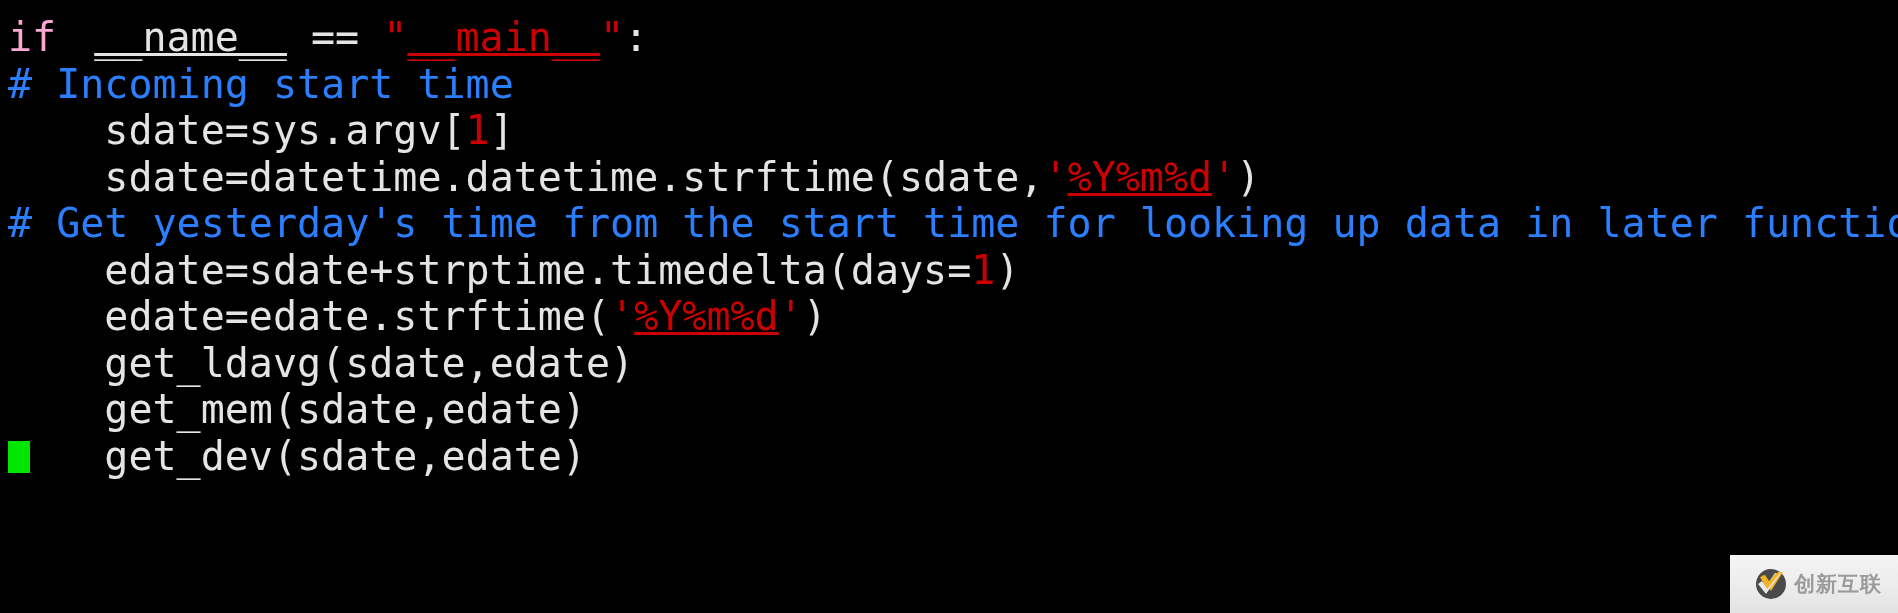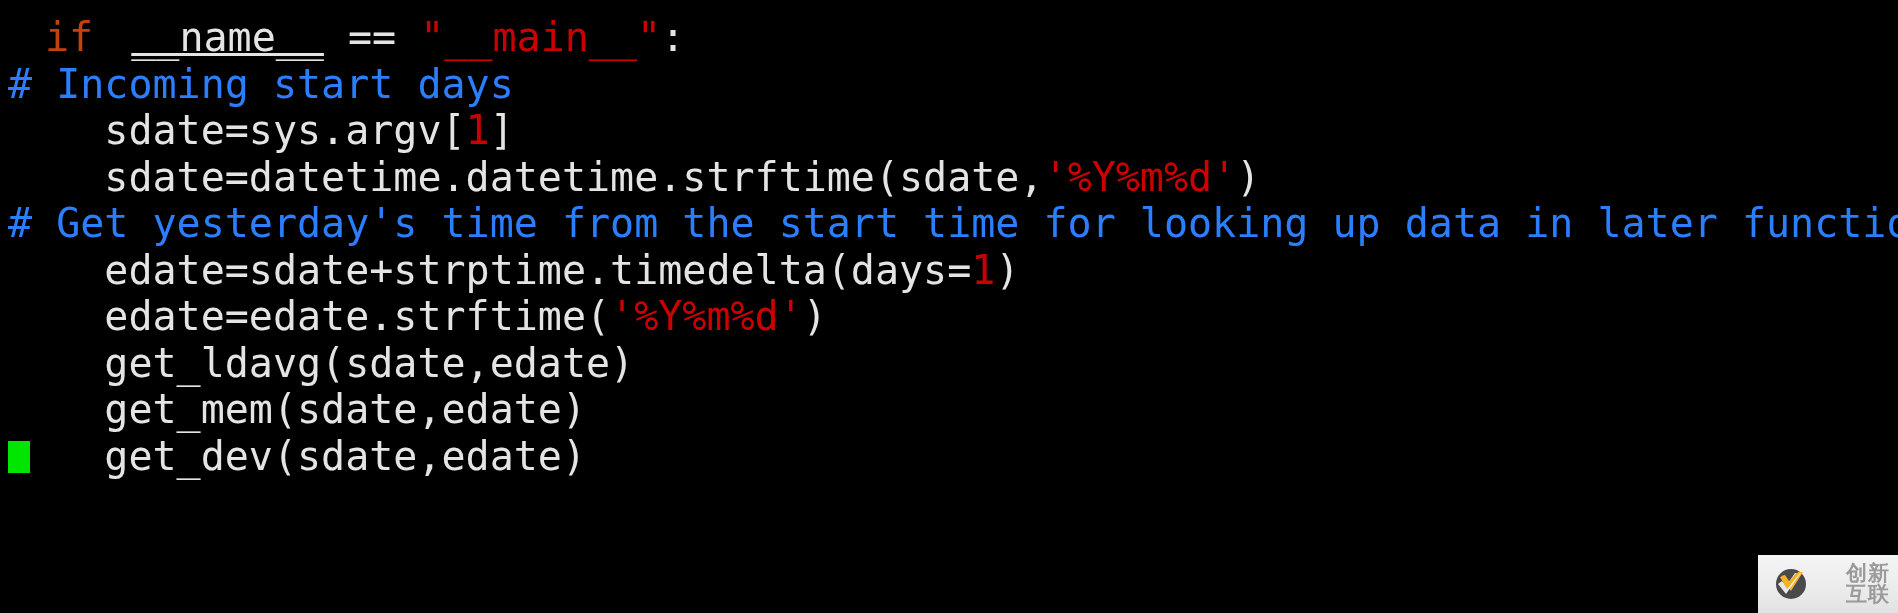--- a/index.html
+++ b/index.html
@@ -29,52 +29,51 @@
     font-size: 40px;
     letter-spacing: 0px;
     white-space: pre;
     color: #d8d8d8;
     padding-left: 8px;
     box-sizing: border-box;
     position: relative;
   }
 
   
-  .tok-kw       { color: #c2410c; margin-left: 37px; }
+  .tok-kw       { color: #f9a8d4; }
   .tok-plain    { color: #e4e4e4; }
   .tok-comment  { color: #2b7fff; }
   .tok-string   { color: #cc0000; }
   .tok-number   { color: #cc0000; }
-  .tok-special  { color: #cc0000; text-decoration-thickness: 3px; text-underline-offset: 2px; }
+  .tok-special  { color: #cc0000; text-decoration: underline; text-decoration-thickness: 3px; text-underline-offset: 2px; }
   .tok-ul       { color: #e4e4e4; text-decoration: underline; text-decoration-thickness: 3px; text-underline-offset: 2px; margin-left: 14px; }
 
   
   .cursor-block {
     position: absolute;
     left: 8px;
     top: 8px;
     width: 22px;
     height: 32px;
     background: #00e600;
   }
 
   
   #watermark {
     position: absolute;
     right: 0px;
     bottom: 0px;
-    width: 140px;
+    width: 168px;
     height: 58px;
     background: linear-gradient(180deg, #f4f4f4 0%, #ececec 55%, #e2e2e2 100%);
     display: flex;
     align-items: center;
-    padding-left: 16px;
+    padding-left: 24px;
     box-sizing: border-box;
     overflow: hidden;
-    gap: 32px;
   }
   #watermark .wm-logo {
     width: 34px;
     height: 34px;
     flex: 0 0 34px;
     position: relative;
     margin-right: 6px;
   }
   #watermark .wm-text {
     font-family: "DejaVu Sans", "Liberation Sans", sans-serif;
@@ -84,21 +83,21 @@
     letter-spacing: 1px;
     line-height: 1;
   }
 </style>
 </head>
 <body>
 
 <div id="terminal">
   <div id="code-area">
       <div class="code-line"><span class="tok-kw">if</span><span class="tok-plain"> </span><span class="tok-ul">__name__</span><span class="tok-plain"> == </span><span class="tok-string">"</span><span class="tok-special">__main__</span><span class="tok-string">"</span><span class="tok-plain">:</span></div>
-      <div class="code-line"><span class="tok-comment"># Incoming start days</span></div>
+      <div class="code-line"><span class="tok-comment"># Incoming start time</span></div>
       <div class="code-line"><span class="tok-plain">    sdate=sys.argv[</span><span class="tok-number">1</span><span class="tok-plain">]</span></div>
       <div class="code-line"><span class="tok-plain">    sdate=datetime.datetime.strftime(sdate,</span><span class="tok-string">'</span><span class="tok-special">%Y%m%d</span><span class="tok-string">'</span><span class="tok-plain">)</span></div>
       <div class="code-line"><span class="tok-comment"># Get yesterday's time from the start time for looking up data in later functions</span></div>
       <div class="code-line"><span class="tok-plain">    edate=sdate+strptime.timedelta(days=</span><span class="tok-number">1</span><span class="tok-plain">)</span></div>
       <div class="code-line"><span class="tok-plain">    edate=edate.strftime(</span><span class="tok-string">'</span><span class="tok-special">%Y%m%d</span><span class="tok-string">'</span><span class="tok-plain">)</span></div>
       <div class="code-line"><span class="tok-plain">    get_ldavg(sdate,edate)</span></div>
       <div class="code-line"><span class="tok-plain">    get_mem(sdate,edate)</span></div>
       <div class="code-line"><span class="cursor-block"></span><span class="tok-plain">    get_dev(sdate,edate)</span></div>
     </div>
 

